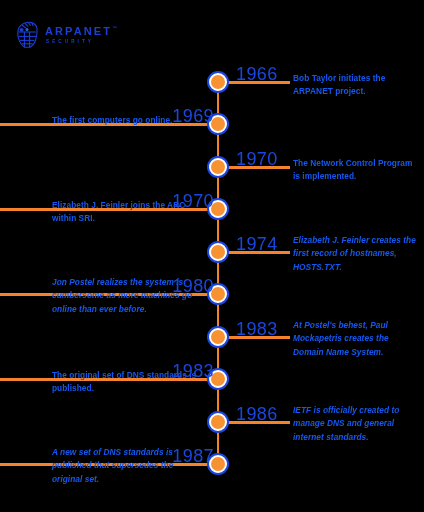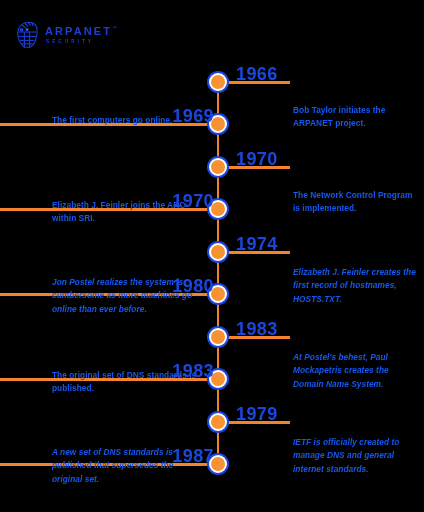--- a/index.html
+++ b/index.html
@@ -65,39 +65,39 @@
     top:-1px;height:3px;
     background:#f4832b;
     z-index:1;
   }
   .row.right .connector{left:222px;width:68px;}
   .row.left  .connector{left:0px;width:213px;}
 
   .year{
     position:absolute;
     color:#1a46e0;
-    font-size:18px;font-weight:700;
+    font-size:18px;font-weight:400;
     letter-spacing:.4px;
     line-height:1;
     white-space:nowrap;
     z-index:4;
     text-align:center;
   }
   .row.right .year{left:236px;top:-17px;}
   .row.left  .year{right:210px;top:-17px;}
 
   .desc{
     position:absolute;
     color:#1558f0;
     font-size:8.3px;font-weight:700;
     line-height:1.62;
     letter-spacing:.05px;
     z-index:2;
   }
-  .row.right .desc{left:293px;width:126px;top:-10px;text-align:left;margin-top:32px;}
+  .row.right .desc{left:293px;width:126px;top:-10px;text-align:left;}
   .row.left  .desc{right:222px;width:150px;top:-10px;text-align:left;}
   .row.tall   .desc{top:-18px;font-style:italic;}
 </style>
 </head>
 <body>
 
 <div id="infographic">
 
   <div class="brand">
     <svg class="brand-mark" viewBox="0 0 22 30" aria-hidden="true">
@@ -174,21 +174,21 @@
   <div class="row left" style="top:379px;">
     <div class="connector"></div>
     <div class="node"></div>
     <div class="year">1983</div>
     <div class="desc">The original set of DNS standards is published.</div>
   </div>
 
   <div class="row right tall" style="top:422px;">
     <div class="connector"></div>
     <div class="node"></div>
-    <div class="year">1979</div>
+    <div class="year">1986</div>
     <div class="desc">IETF is officially created to manage DNS and general internet standards.</div>
   </div>
 
   <div class="row left tall" style="top:464px;">
     <div class="connector"></div>
     <div class="node"></div>
     <div class="year">1987</div>
     <div class="desc">A new set of DNS standards is published that supersedes the original set.</div>
   </div>
 

